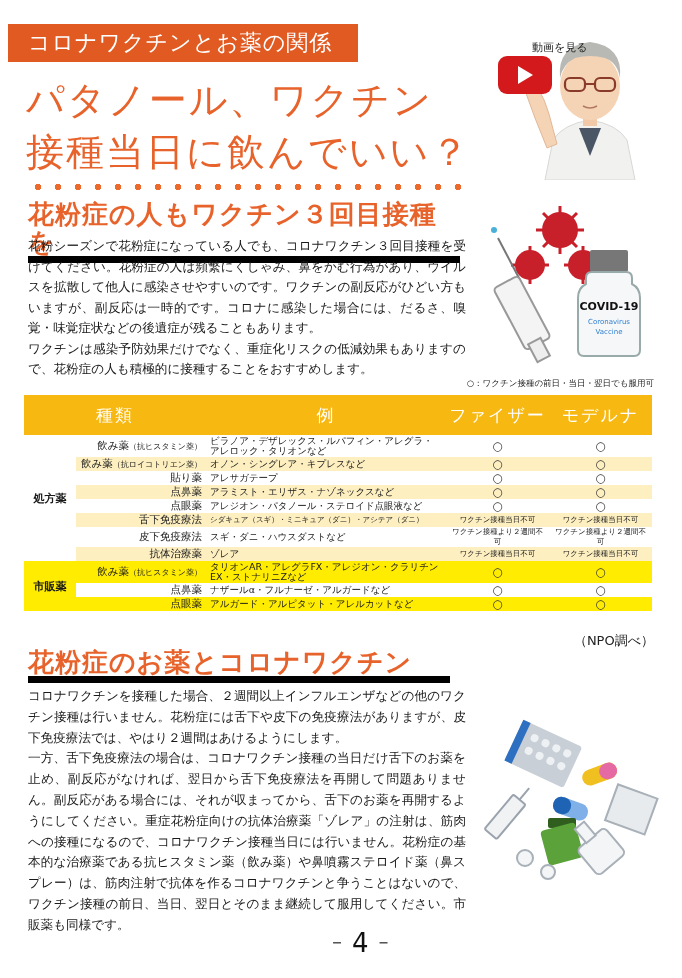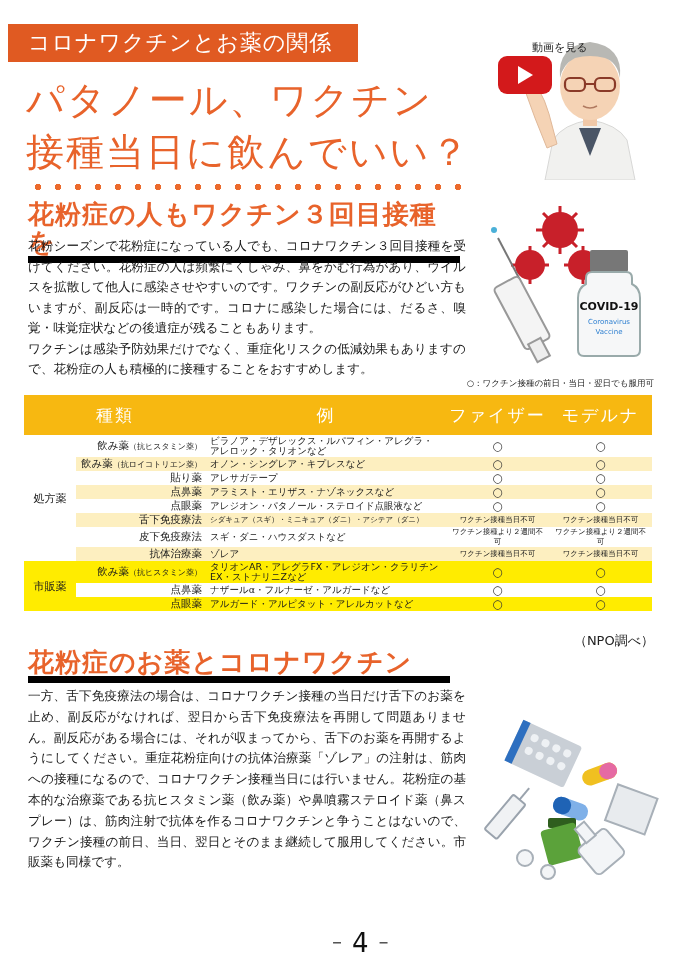--- a/index.html
+++ b/index.html
@@ -54,21 +54,21 @@
 
   table.med {
     position: absolute; left: 24px; top: 395px; width: 628px; border-collapse: collapse;
     font-size: 10px;
   }
   table.med th {
     background: #f7b811; color: #fff; font-weight: normal; font-size: 17px; height: 40px;
     letter-spacing: 2px;
   }
   table.med td { height: 14px; padding: 0 4px; vertical-align: middle; }
-  .col-cat { width: 52px; text-align: center; font-size: 11px; }
+  .col-cat { width: 52px; text-align: center; font-size: 11px; font-weight: bold; }
   .col-type { width: 130px; font-size: 10.5px; text-align: right; }
   .col-ex { width: 240px; font-size: 9.5px; line-height: 10px; }
   .col-pf, .col-md { width: 103px; text-align: center; font-size: 11px; }
   .small { font-size: 8px; }
   .tiny { font-size: 7.5px; }
   tr.alt td.band { background: #fdefc0; }
   tr.otc td.band { background: #ffec00; }
   tr.otc-white td.band { background: #ffffff; }
   td.otc-cat { background: #ffec00; }
   tr.tall td { height: 22px; }
@@ -219,20 +219,21 @@
       <td class="col-ex band">アルガード・アルピタット・アレルカットなど</td>
       <td class="col-pf band circ">○</td>
       <td class="col-md band circ">○</td>
     </tr>
   </tbody>
 </table>
 <div class="source-note">（NPO調べ）</div>
 
 <div class="h2 two">花粉症のお薬とコロナワクチン</div>
 <div class="para two">
+  <p>コロナワクチンを接種した場合、２週間以上インフルエンザなどの他のワクチン接種は行いません。花粉症には舌下や皮下の免疫療法がありますが、皮下免疫療法では、やはり２週間はあけるようにします。</p>
   <p>一方、舌下免疫療法の場合は、コロナワクチン接種の当日だけ舌下のお薬を止め、副反応がなければ、翌日から舌下免疫療法を再開して問題ありません。副反応がある場合には、それが収まってから、舌下のお薬を再開するようにしてください。重症花粉症向けの抗体治療薬「ゾレア」の注射は、筋肉への接種になるので、コロナワクチン接種当日には行いません。花粉症の基本的な治療薬である抗ヒスタミン薬（飲み薬）や鼻噴霧ステロイド薬（鼻スプレー）は、筋肉注射で抗体を作るコロナワクチンと争うことはないので、ワクチン接種の前日、当日、翌日とそのまま継続して服用してください。市販薬も同様です。</p>
 </div>
 
 <svg class="meds-illus" viewBox="0 0 205 180">
   <g transform="rotate(25 70 55)">
     <rect x="40" y="30" width="65" height="45" rx="3" fill="#c9cfd6"></rect>
     <rect x="40" y="30" width="8" height="45" fill="#2d6fc0"></rect>
     <g fill="#eef1f4">
       <circle cx="58" cy="42" r="4"></circle>
         <circle cx="70" cy="42" r="4"></circle>

